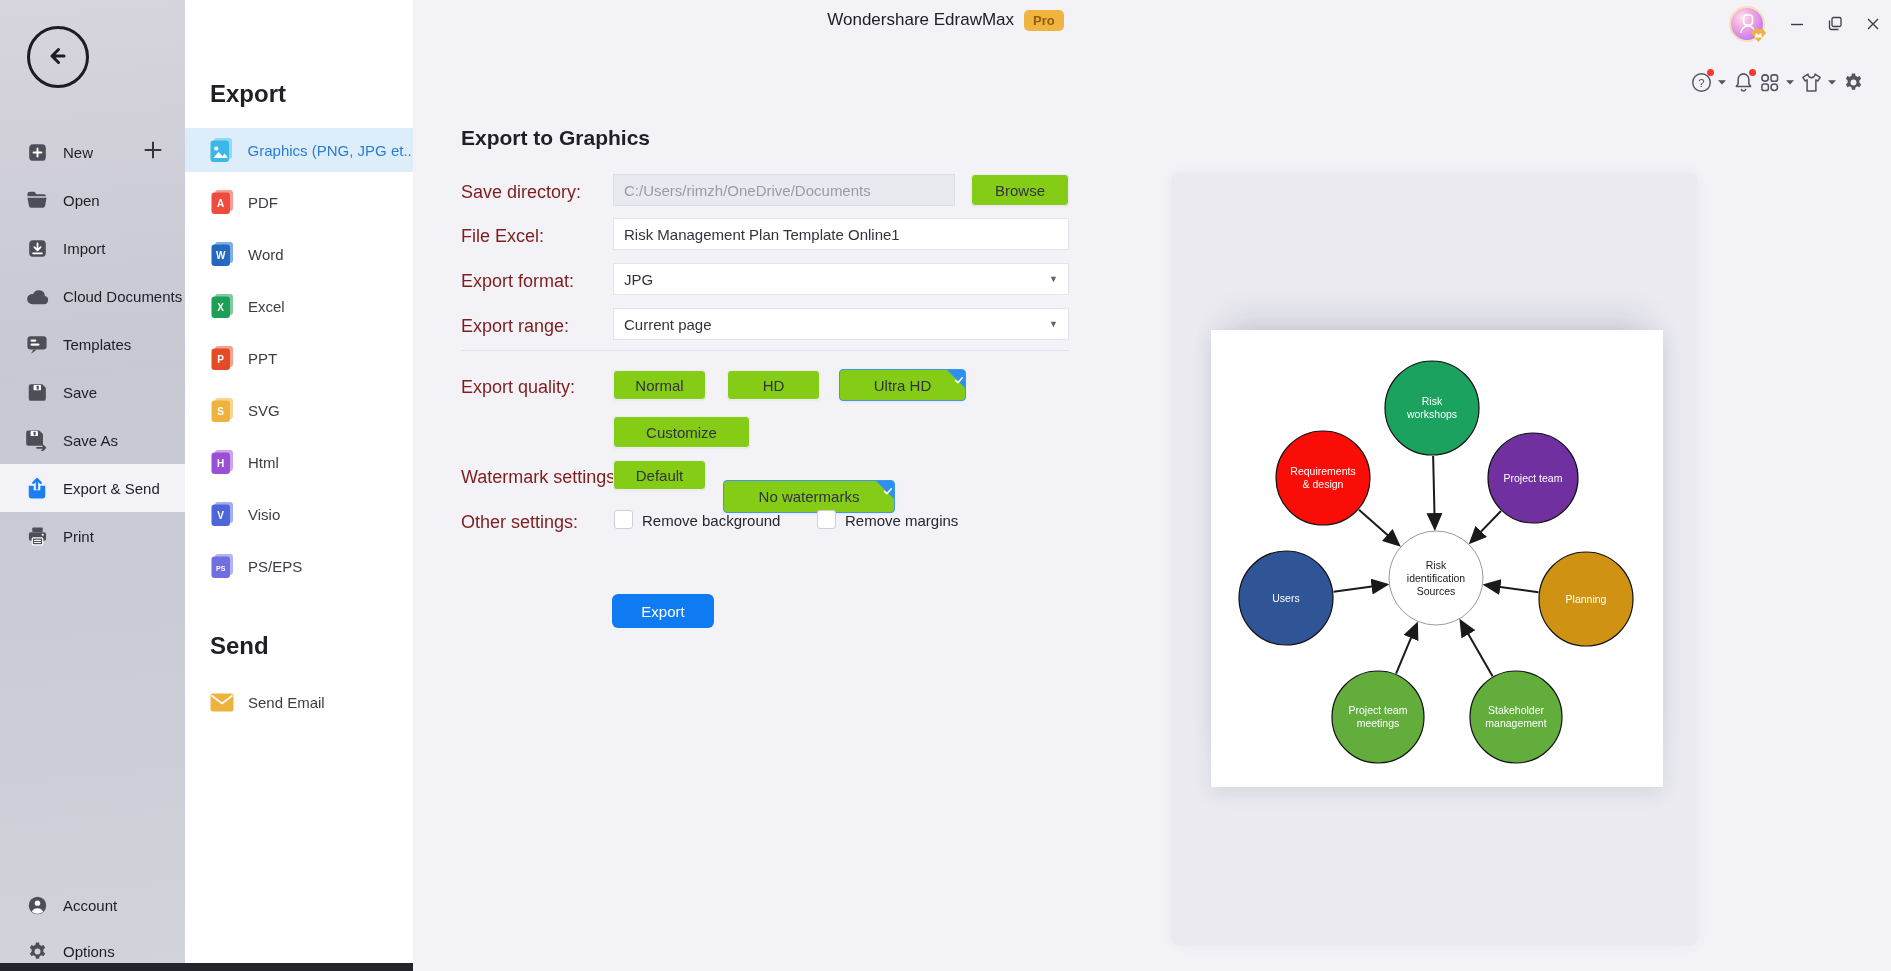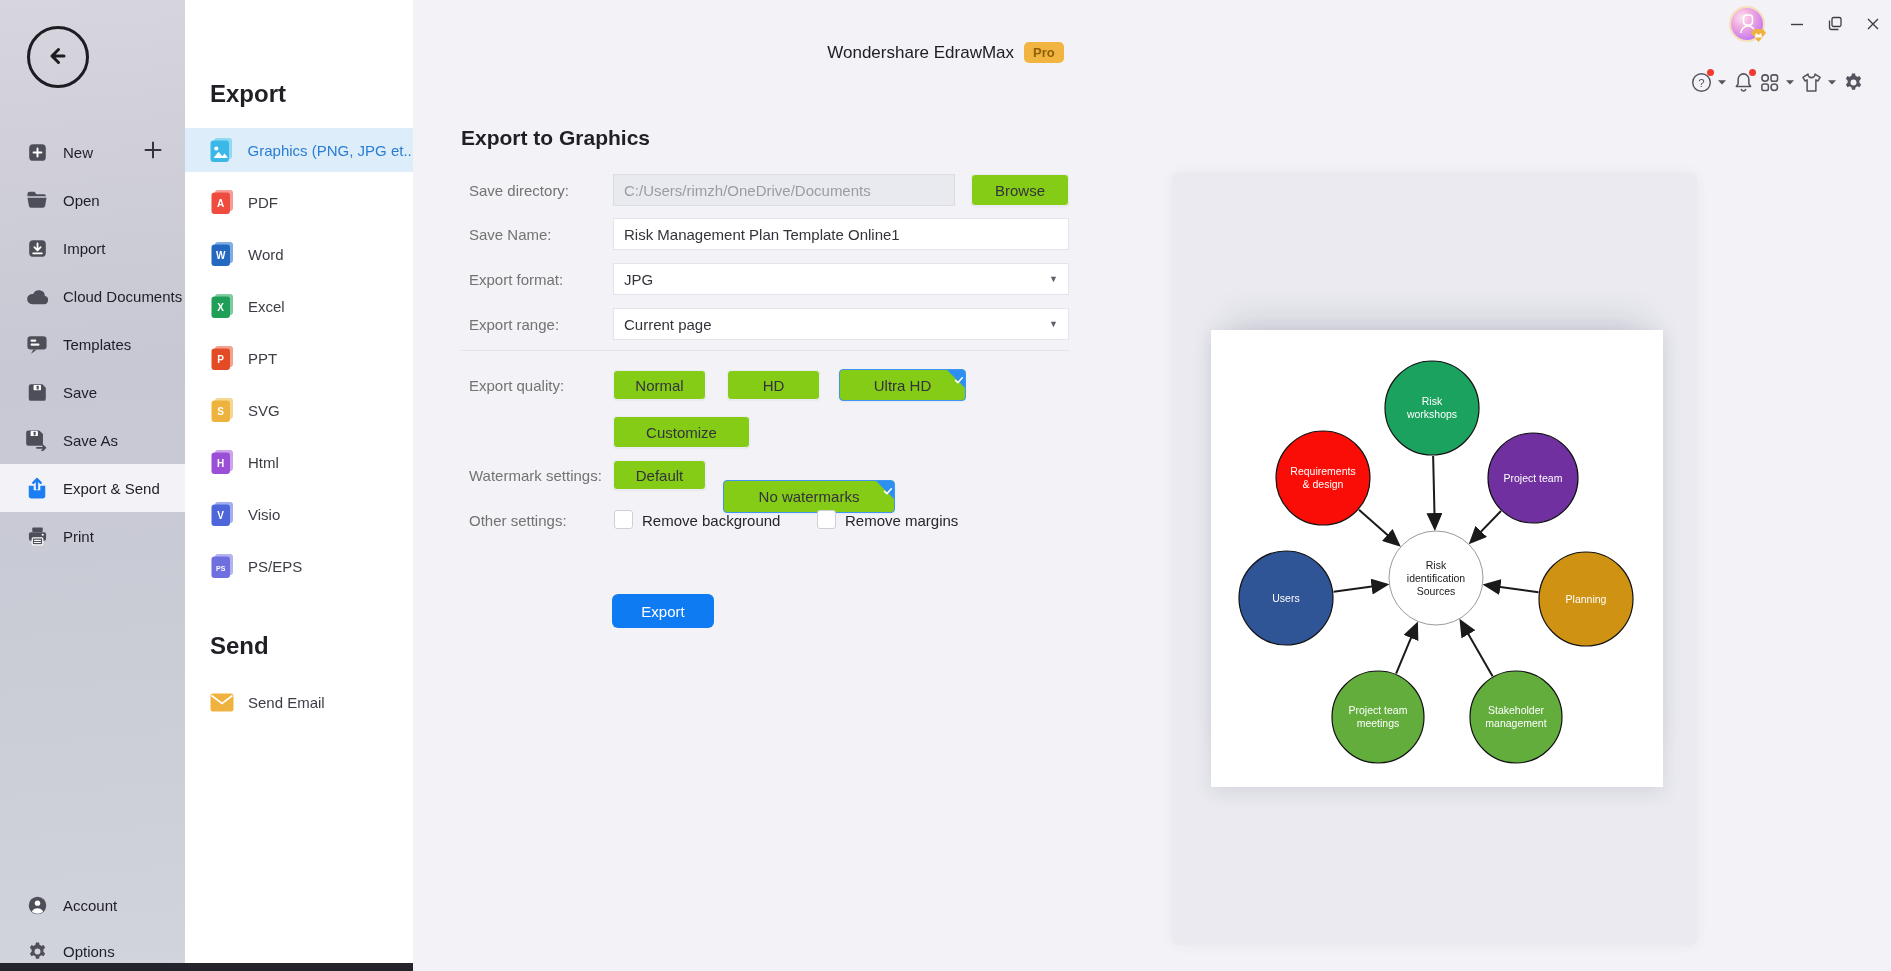--- a/index.html
+++ b/index.html
@@ -28,39 +28,39 @@
   .exp-list { position:absolute; left:0; top:128px; width:228px; }
   .send-list { position:absolute; left:0; top:680px; width:228px; }
   .exp-item { height:44px; margin-bottom:8px; display:flex; align-items:center; padding-left:25px; cursor:pointer; }
   .exp-item .fic { width:24px; height:26px; display:flex; align-items:center; justify-content:center; }
   .exp-item .lbl { margin-left:14px; font-size:15px; color:#3c3c45; white-space:nowrap; overflow:hidden; }
   .exp-item.selected { background:#ddedfa; }
   .exp-item.selected .lbl { color:#2a7dd2; }
 
   
   .titlebar-title { position:absolute; left:0; top:10px; width:1891px; text-align:center; font-size:17px; color:#202027; pointer-events:none; }
-  .titlebar-title .inner { display:inline-flex; align-items:center; gap:10px;margin-top:32px; }
+  .titlebar-title .inner { display:inline-flex; align-items:flex-start; gap:10px; }
   .pro-badge { display:inline-block; background:#f2b440; color:#8f5e06; font-size:13px; font-weight:bold;
     padding:3px 9px; border-radius:5px; }
   .win-btn { position:absolute; top:12px; width:30px; height:26px; display:flex; align-items:center; justify-content:center;
     color:#3d3d46; cursor:pointer; background:transparent; border:none; }
   .avatar { position:absolute; left:1729px; top:6px; width:36px; height:36px; border-radius:50%; cursor:pointer;
     background:radial-gradient(circle at 35% 30%, #fbe3ef 0%, #f0a8e0 35%, #c77bf0 75%, #9d6cf2 100%);
     border:2px solid #f5e2bc; }
   .avatar .person { position:absolute; left:8px; top:6px; }
   .avatar .vip { position:absolute; right:-3px; bottom:-2px; width:15px; height:13px; background:#f0b23e;
     clip-path:polygon(50% 100%, 0 30%, 20% 0, 80% 0, 100% 30%); display:flex; align-items:center; justify-content:center; }
   .topicons { position:absolute; top:68px; height:28px; display:flex; align-items:center; color:#54545e; }
   .ti { position:relative; display:flex; align-items:center; justify-content:center; width:26px; height:26px; cursor:pointer; }
   .ti.caret { width:16px; }
   .reddot { position:absolute; right:0px; top:0px; width:7px; height:7px; border-radius:50%; background:#f03b30; }
 
   
   .form-title { position:absolute; left:461px; top:126px; font-size:21px; font-weight:bold; color:#1f1f26; }
-  .frow-label { position:absolute; left:461px; font-size:15px; color:#737373;margin-left:8px; }
+  .frow-label { position:absolute; left:461px; font-size:18px; color:#7f1d1d; }
   .inputbox { position:absolute; height:32px; background:#ffffff; border:1px solid #e4e4ec; border-radius:0;
     font-size:15px; color:#33333b; padding:0 10px; display:flex; align-items:center; }
   input.inputbox { font-family:"Liberation Sans", sans-serif; }
   .inputbox.gray { background:#e9e9f0; border-color:#dcdce5; color:#9b9ba6; }
   .selectbox { justify-content:space-between; cursor:pointer; }
   .selectbox .car { font-size:9px; color:#5f5f6a; margin-left:8px; }
   .btn { position:absolute; background:#84cc16; border:1px solid #ececf3; border-radius:4px; font-size:15px; color:#33333b;
     display:flex; align-items:center; justify-content:center; cursor:pointer; box-shadow:0 1px 2px rgba(40,40,60,0.05);
     font-family:"Liberation Sans", sans-serif; }
   .btn.selected { border:1px solid #3f94f4; overflow:hidden; }
@@ -405,21 +405,21 @@
         </svg>
       </span>
     </div>
 
   <div class="form-title">Export to Graphics</div>
 
   <div class="frow-label" style="top:182px;">Save directory:</div>
   <input class="inputbox gray" style="left: 613px; top: 174px; width: 342px;" readonly="" value="C:/Users/rimzh/OneDrive/Documents">
   <button class="btn" style="left:971px; top:174px; width:98px; height:32px;">Browse</button>
 
-  <div class="frow-label" style="top:226px;">Save Name:</div>
+  <div class="frow-label" style="top:226px;">File Excel:</div>
   <input class="inputbox" style="left: 613px; top: 218px; width: 456px;" value="Risk Management Plan Template Online1">
 
   <div class="frow-label" style="top:271px;">Export format:</div>
   <div class="inputbox selectbox" style="left:613px; top:263px; width:456px;">
     <span>JPG</span>
     <span class="car">▼</span>
   </div>
 
   <div class="frow-label" style="top:316px;">Export range:</div>
   <div class="inputbox selectbox" style="left:613px; top:308px; width:456px;">

